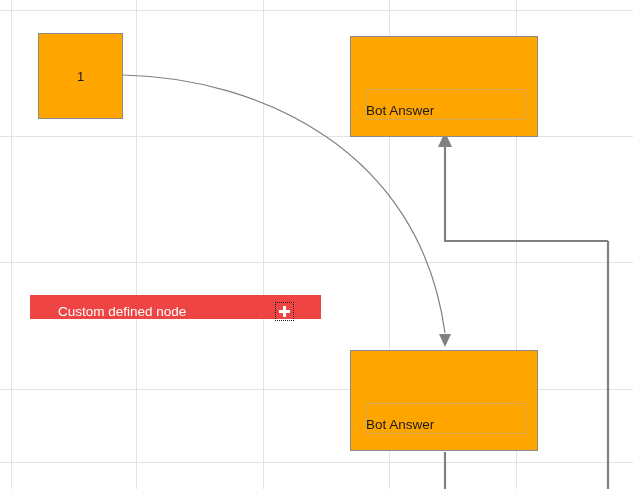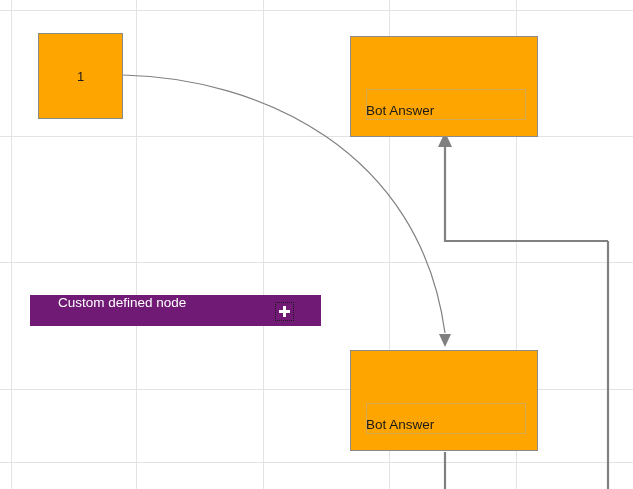--- a/index.html
+++ b/index.html
@@ -56,24 +56,24 @@
     box-sizing: border-box;
     border: 1px solid #d4a94f;
     background: transparent;
   }
 
   .palette-item {
     position: absolute;
     left: 30px;
     top: 295px;
     width: 291px;
-    height: 31px;
-    background: #701a75;
+    height: 24px;
+    background: #ef4444;
     display: flex;
-    align-items: flex-start;
+    align-items: flex-end;
     box-sizing: border-box;
   }
   .palette-label {
     margin-left: 28px;
     font-size: 13.5px;
     color: #ffffff;
     white-space: nowrap;
   }
   .palette-add {
     position: absolute;

